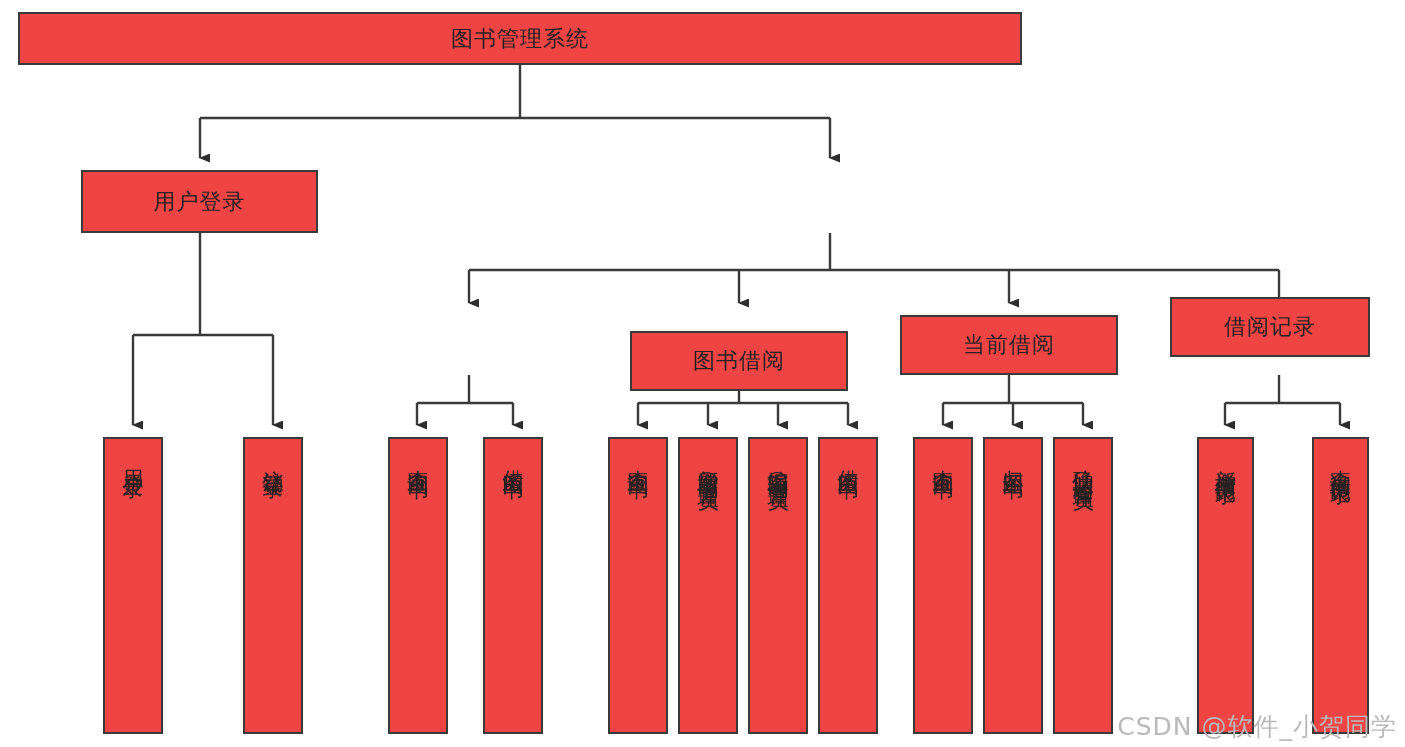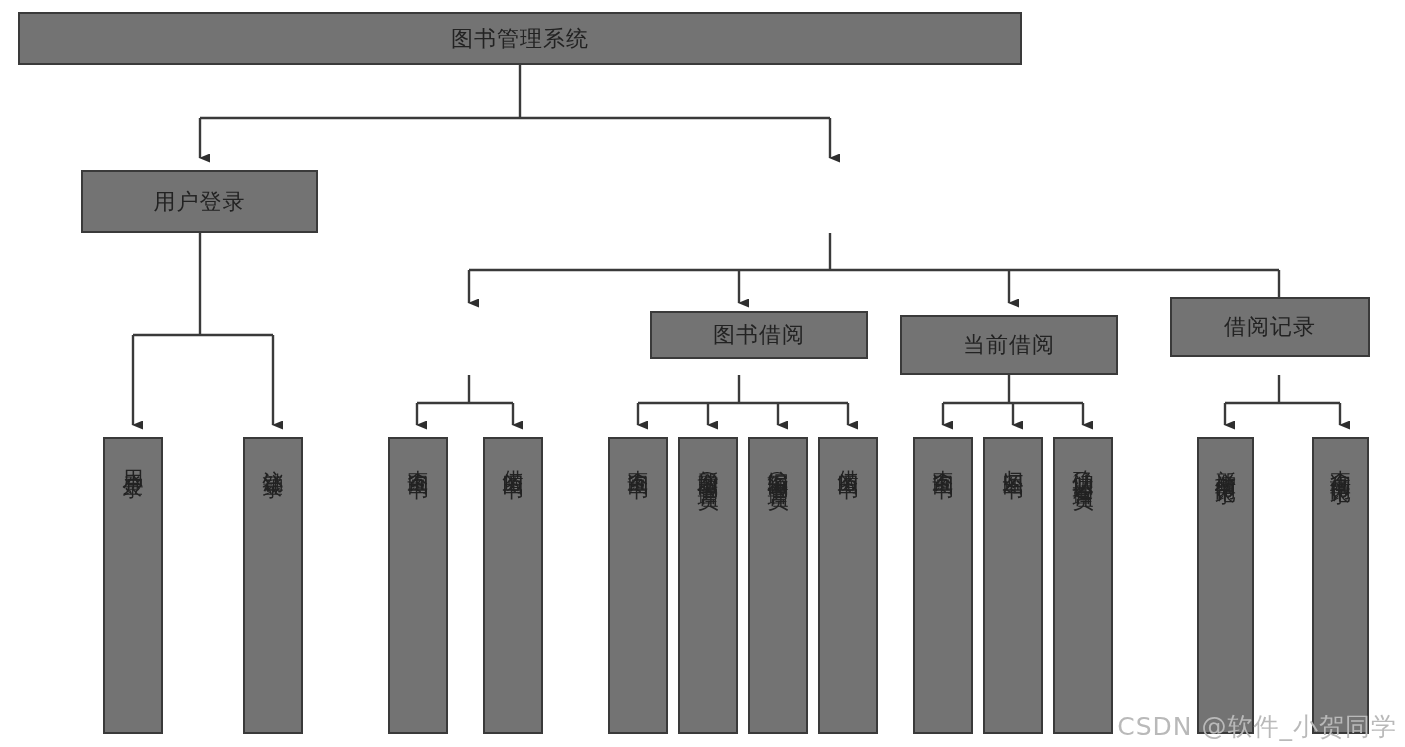--- a/index.html
+++ b/index.html
@@ -9,21 +9,21 @@
     font-family:"Liberation Sans","DejaVu Sans",sans-serif;
     overflow:hidden;
   }
   #stage{position:relative;width:1405px;height:747px;}
 
   svg.edges{position:absolute;left:0;top:0;width:1405px;height:747px;pointer-events:none;}
 
   .node{
     position:absolute;
     box-sizing:border-box;
-    background:#737373;
+    background:#ef4444;
     border:2px solid #3a3a3a;
     display:flex;
     align-items:center;
     justify-content:center;
     color:#222222;
   }
   .node.h{
     font-size:22px;
     letter-spacing:1px;
   }
@@ -108,21 +108,21 @@
   </svg>
 
   <div class="node h" style="left:18px;top:12px;width:1004px;height:53px;">
     <span>图书管理系统</span>
   </div>
 
   <div class="node h" style="left:81px;top:170px;width:237px;height:63px;">
     <span>用户登录</span>
   </div>
 
-  <div class="node h" style="left:630px;top:311px;width:218px;height:48px;margin-left:20px;">
+  <div class="node h" style="left:630px;top:331px;width:218px;height:60px;">
     <span>图书借阅</span>
   </div>
   <div class="node h" style="left:900px;top:315px;width:218px;height:60px;justify-content:center;">
     <span>当前借阅</span>
   </div>
   <div class="node h" style="left:1170px;top:297px;width:200px;height:60px;">
     <span>借阅记录</span>
   </div>
 
   <div class="node leaf" style="left:103px;top:437px;width:60px;height:297px;">

